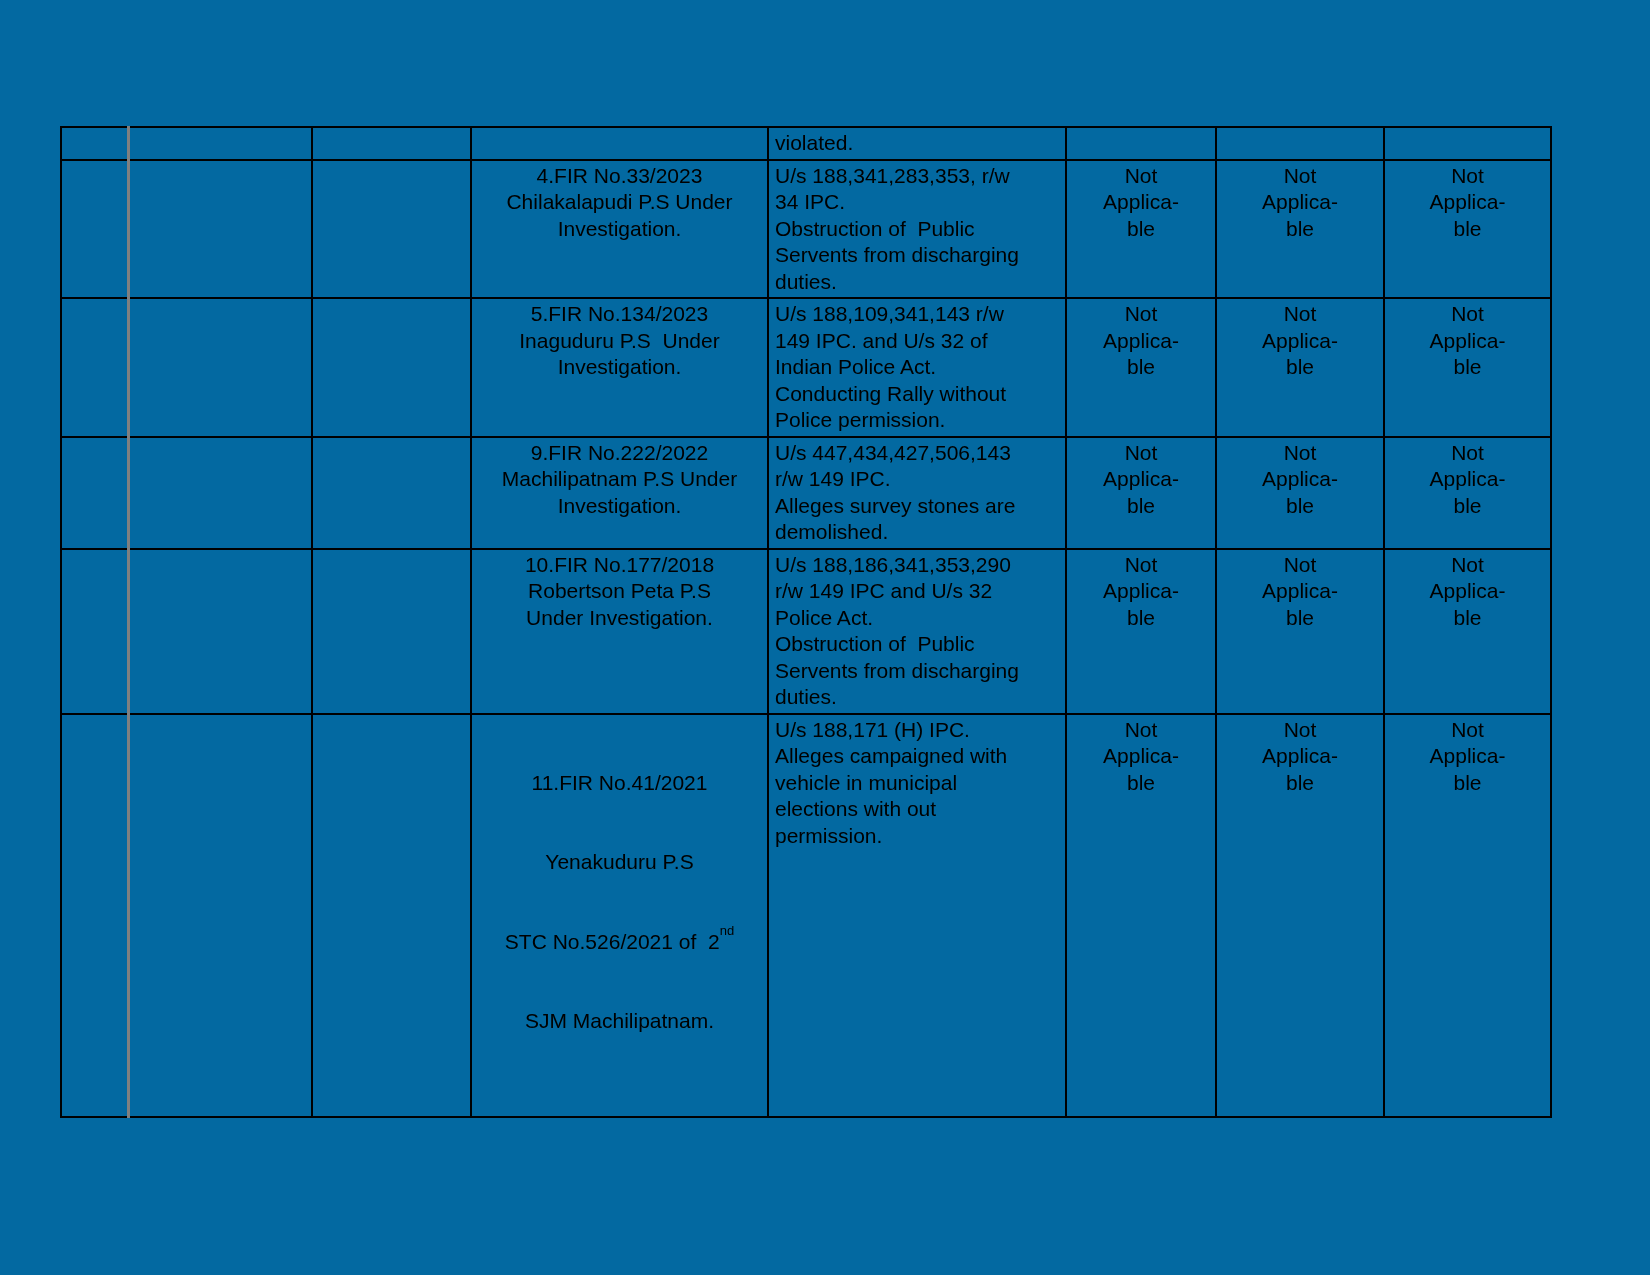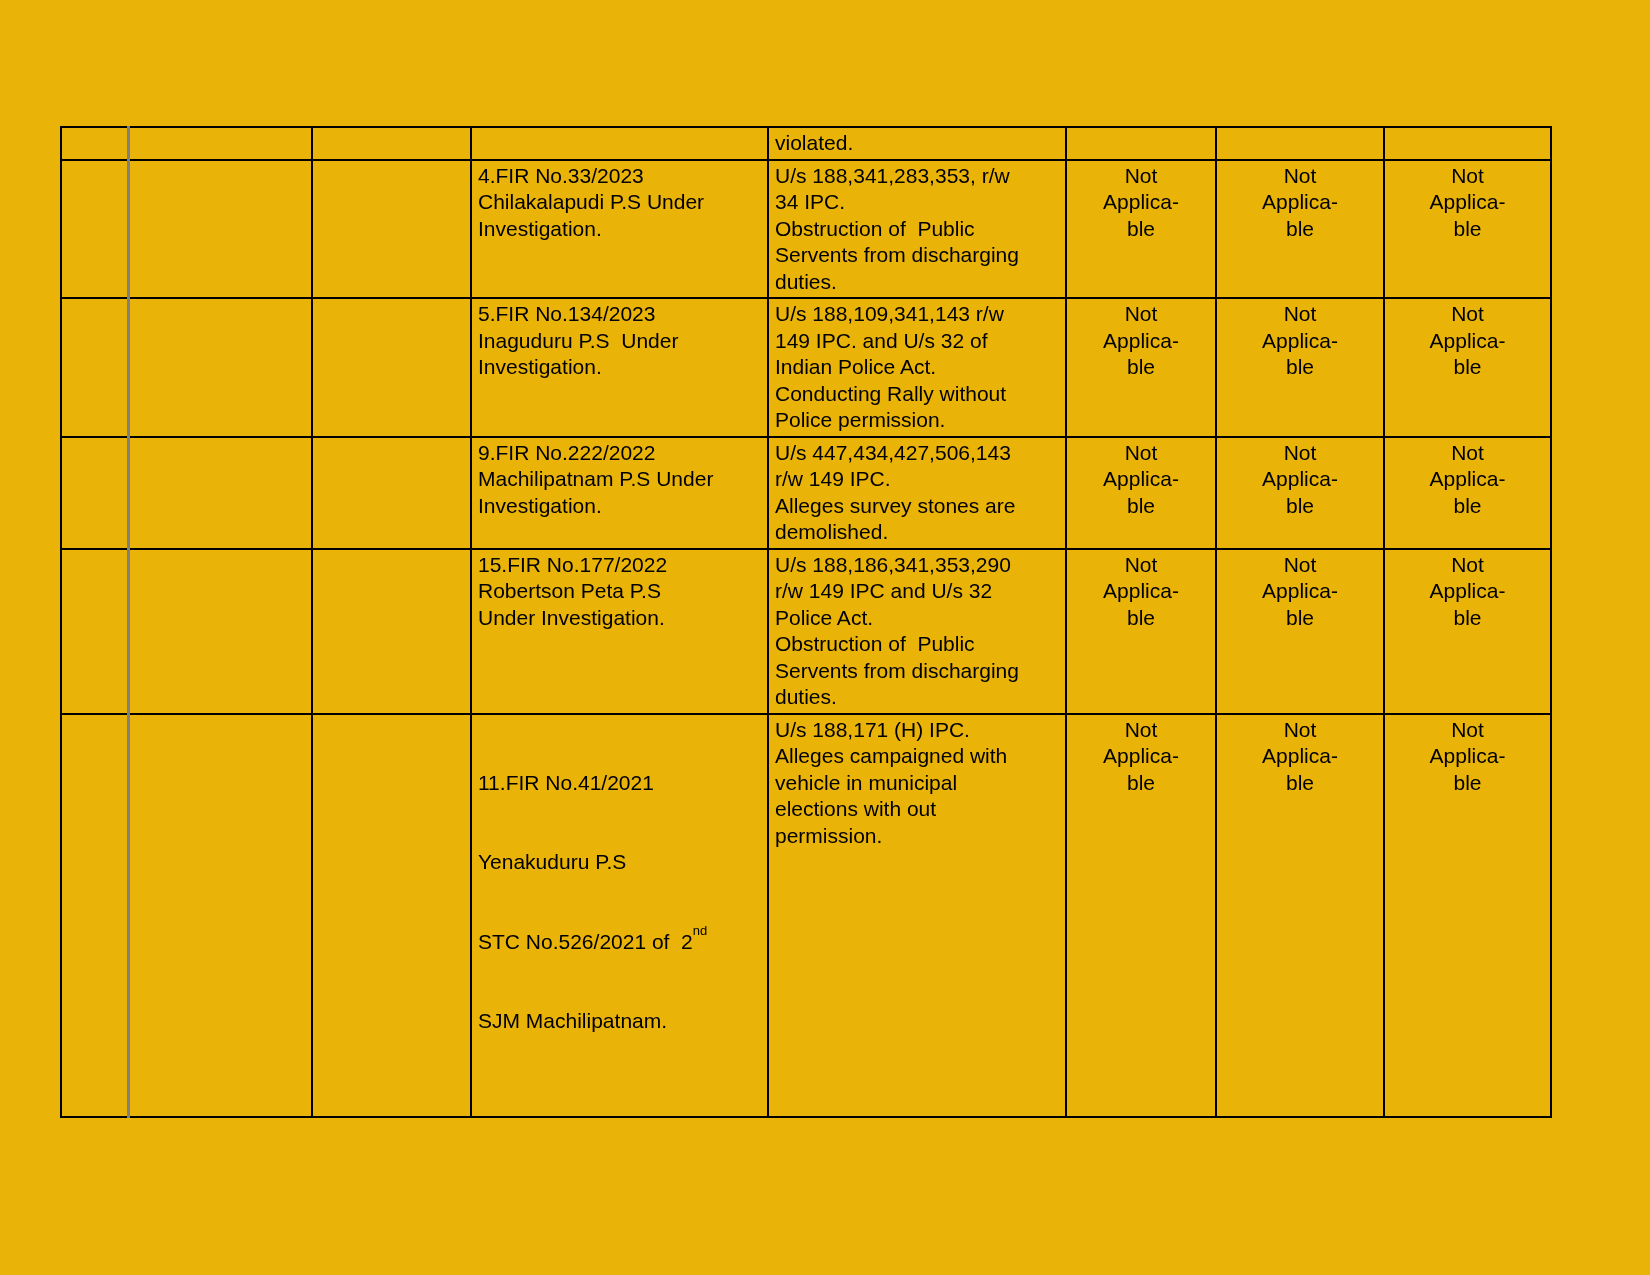--- a/index.html
+++ b/index.html
@@ -4,21 +4,21 @@
 <style>
   html, body {
     margin: 0;
     padding: 0;
     background: #ffffff;
   }
   .page {
     position: relative;
     width: 1650px;
     height: 1275px;
-    background: #eab308;
+    background: #0369a1;
     font-family: "Liberation Sans", sans-serif;
     font-size: 21px;
     line-height: 26.5px;
     color: #000000;
     overflow: hidden;
   }
   table.case-table {
     position: absolute;
     left: 60px;
     top: 126px;
@@ -32,21 +32,21 @@
     padding: 2px 6px 2px 6px;
     overflow: hidden;
   }
   
   table.case-table td.c2 {
     border-left: 3px solid #808080;
   }
   
   tr.gray-top td { border-top: 3px solid #808080; }
 
-  td.cell-case  { text-align: left; white-space: pre-wrap; padding-left: 13px; padding-right: 8px; }
+  td.cell-case  { text-align: center; white-space: pre-wrap; padding-left: 13px; padding-right: 8px; }
   td.cell-charge{ text-align: left; white-space: pre-wrap; padding-left: 9px;  padding-right: 4px; }
   td.cell-na    { text-align: center; white-space: pre-wrap; padding-left: 3px; padding-right: 3px; }
 
   .case-line { white-space: pre-wrap; }
   sup.ord {
     font-size: 13px;
     line-height: 0;
     position: relative;
     top: -0.45em;
   }
@@ -158,21 +158,21 @@
 ble</td>
         <td class="cell-na">Not
 Applica-
 ble</td>
       </tr>
 
       <tr class="rh-6">
         <td class="c1"></td>
         <td class="c2"></td>
         <td></td>
-        <td class="cell-case">15.FIR No.177/2022
+        <td class="cell-case">10.FIR No.177/2018
 Robertson Peta P.S
 Under Investigation.</td>
         <td class="cell-charge">U/s 188,186,341,353,290
 r/w 149 IPC and U/s 32
 Police Act.
 Obstruction of  Public
 Servents from discharging
 duties.</td>
         <td class="cell-na">Not
 Applica-

